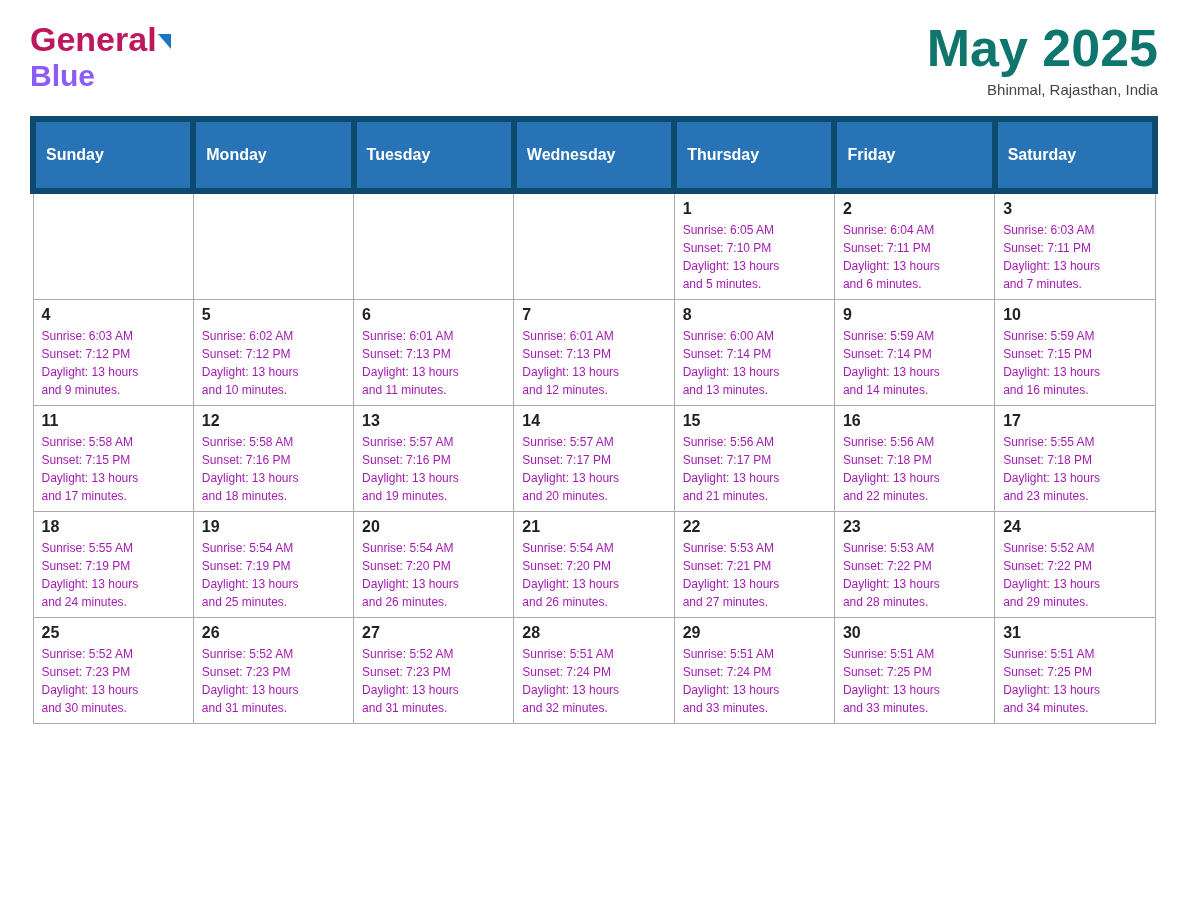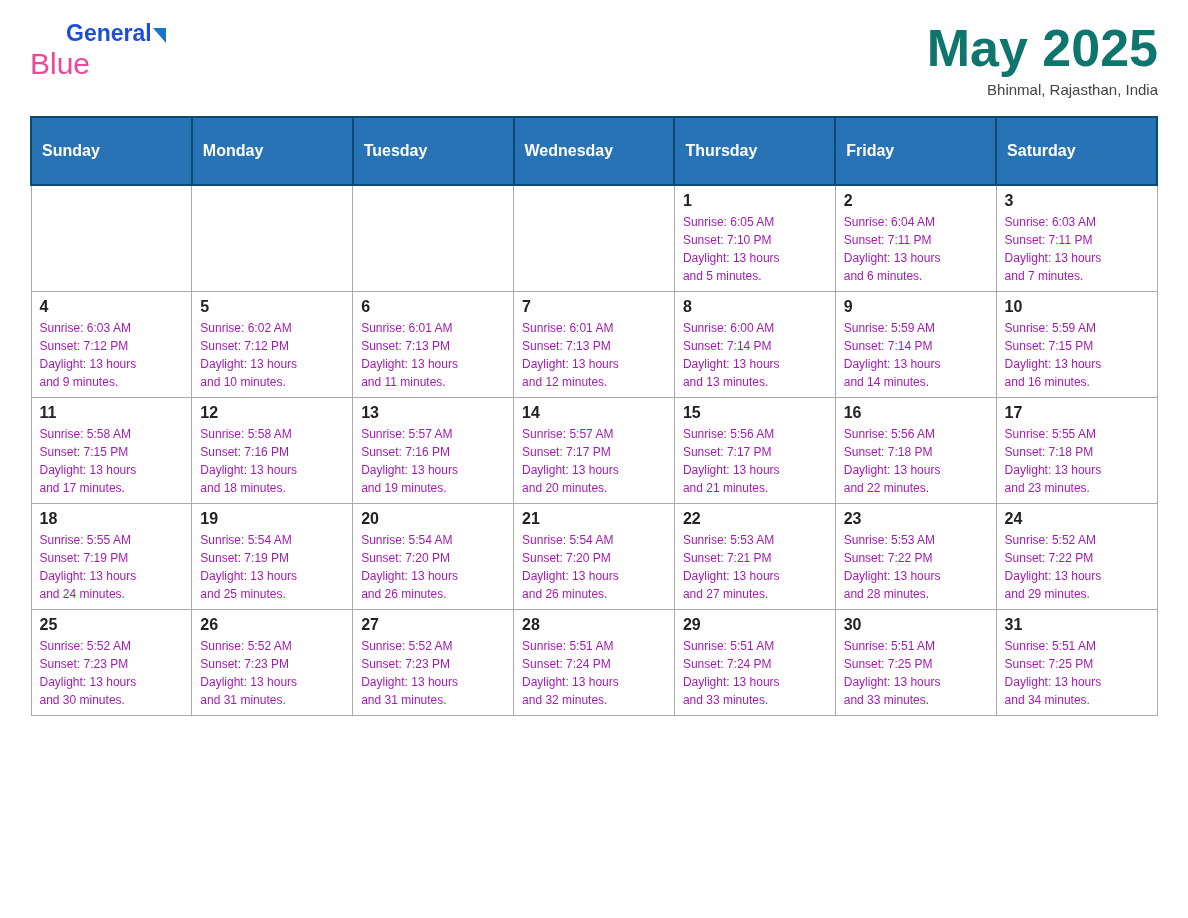--- a/index.html
+++ b/index.html
@@ -40,21 +40,21 @@
       width: 100%;
       border-collapse: collapse;
       border: 1.5px solid #888;
     }
     .calendar th {
       background: #2873b5;
       color: #fff;
       font-size: 16px;
       font-weight: bold;
       padding: 24px 10px;
-      border: 2px solid #0c4a6e;
+      border: 6px solid #0c4a6e;
       text-align: left;
     }
     .calendar td {
       border: 1px solid #aaa;
       vertical-align: top;
       padding: 6px 8px;
       width: 14.28%;
       min-height: 100px;
       background: #fff;
     }
@@ -71,29 +71,28 @@
     }
     .empty-cell {
       background: #fff;
     }
     .logo-wrapper {
       display: flex;
       align-items: center;
       gap: 0;
     }
     .logo-general {
-      font-size: 23px;
-      font-weight: bold;
-      color: #1d4ed8;
-      margin-left: 36px;
+      font-size: 34px;
+      font-weight: bold;
+      color: #be185d;
     }
     .logo-blue-text {
       font-size: 30px;
-      font-weight: normal;
-      color: #ec4899;
+      font-weight: bold;
+      color: #8b5cf6;
     }
     .logo-triangle {
       display: inline-block;
       width: 0;
       height: 0;
       border-left: 13px solid transparent;
       border-right: 0px solid transparent;
       border-top: 15px solid #1a75c4;
       margin-left: 1px;
       vertical-align: baseline;

